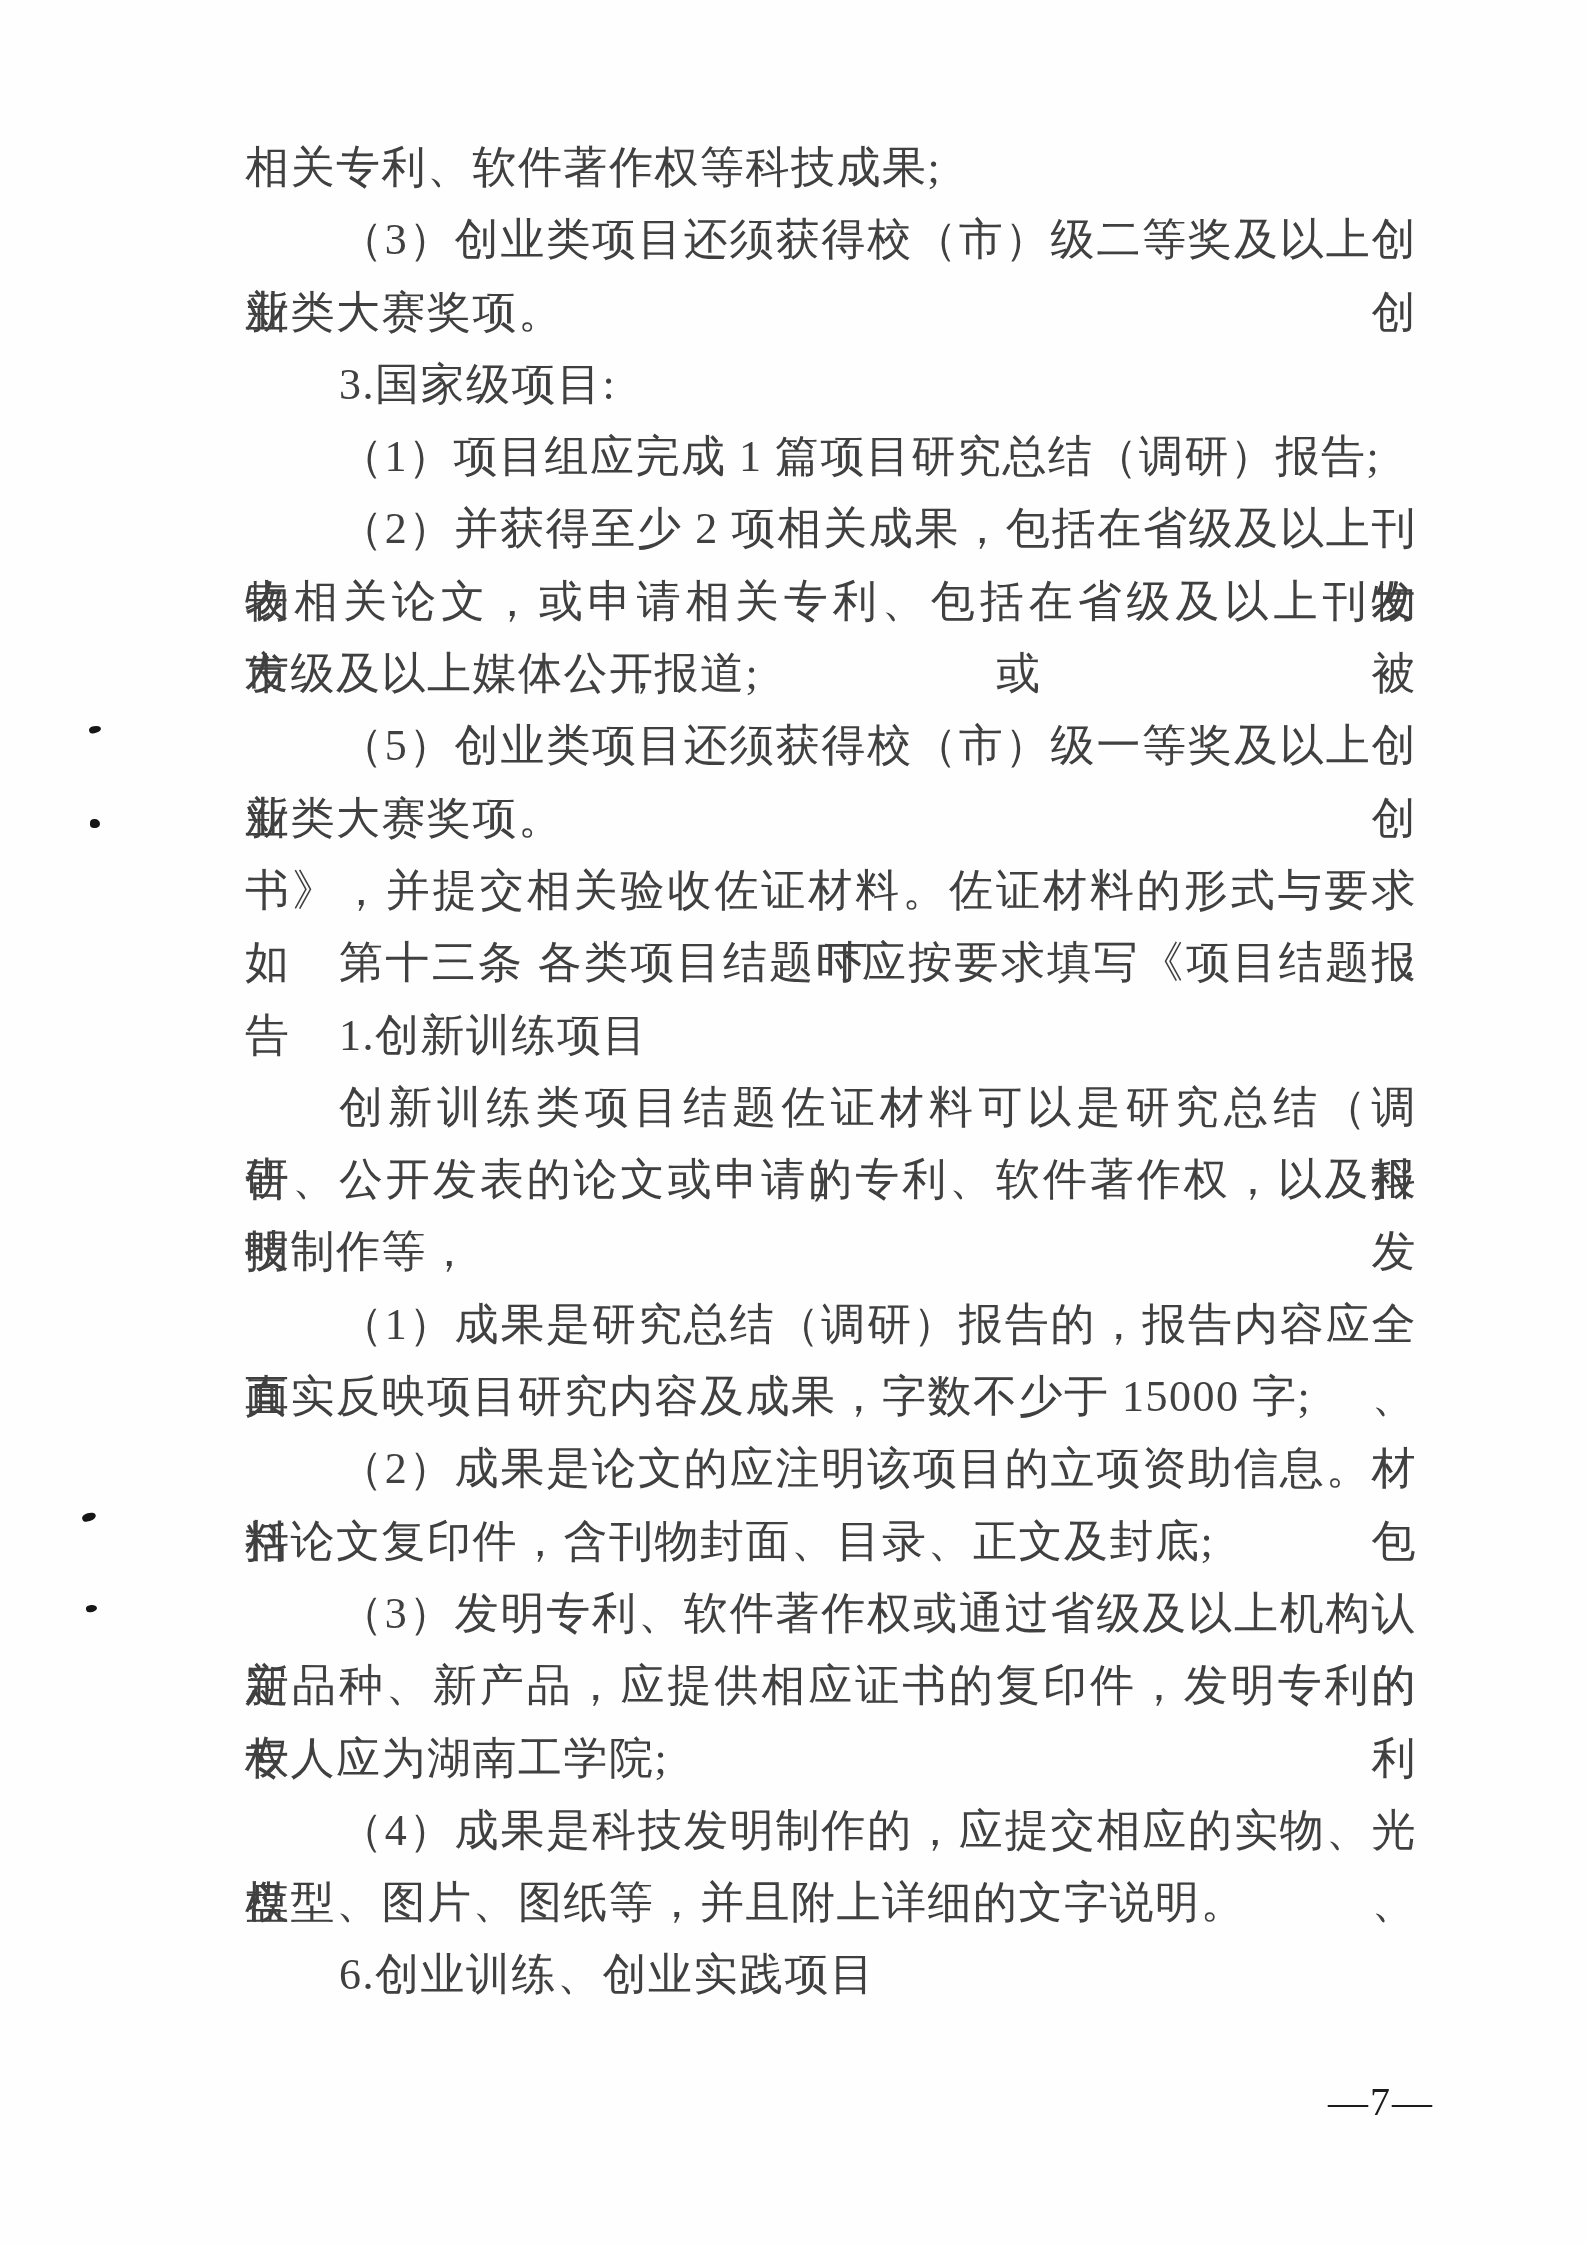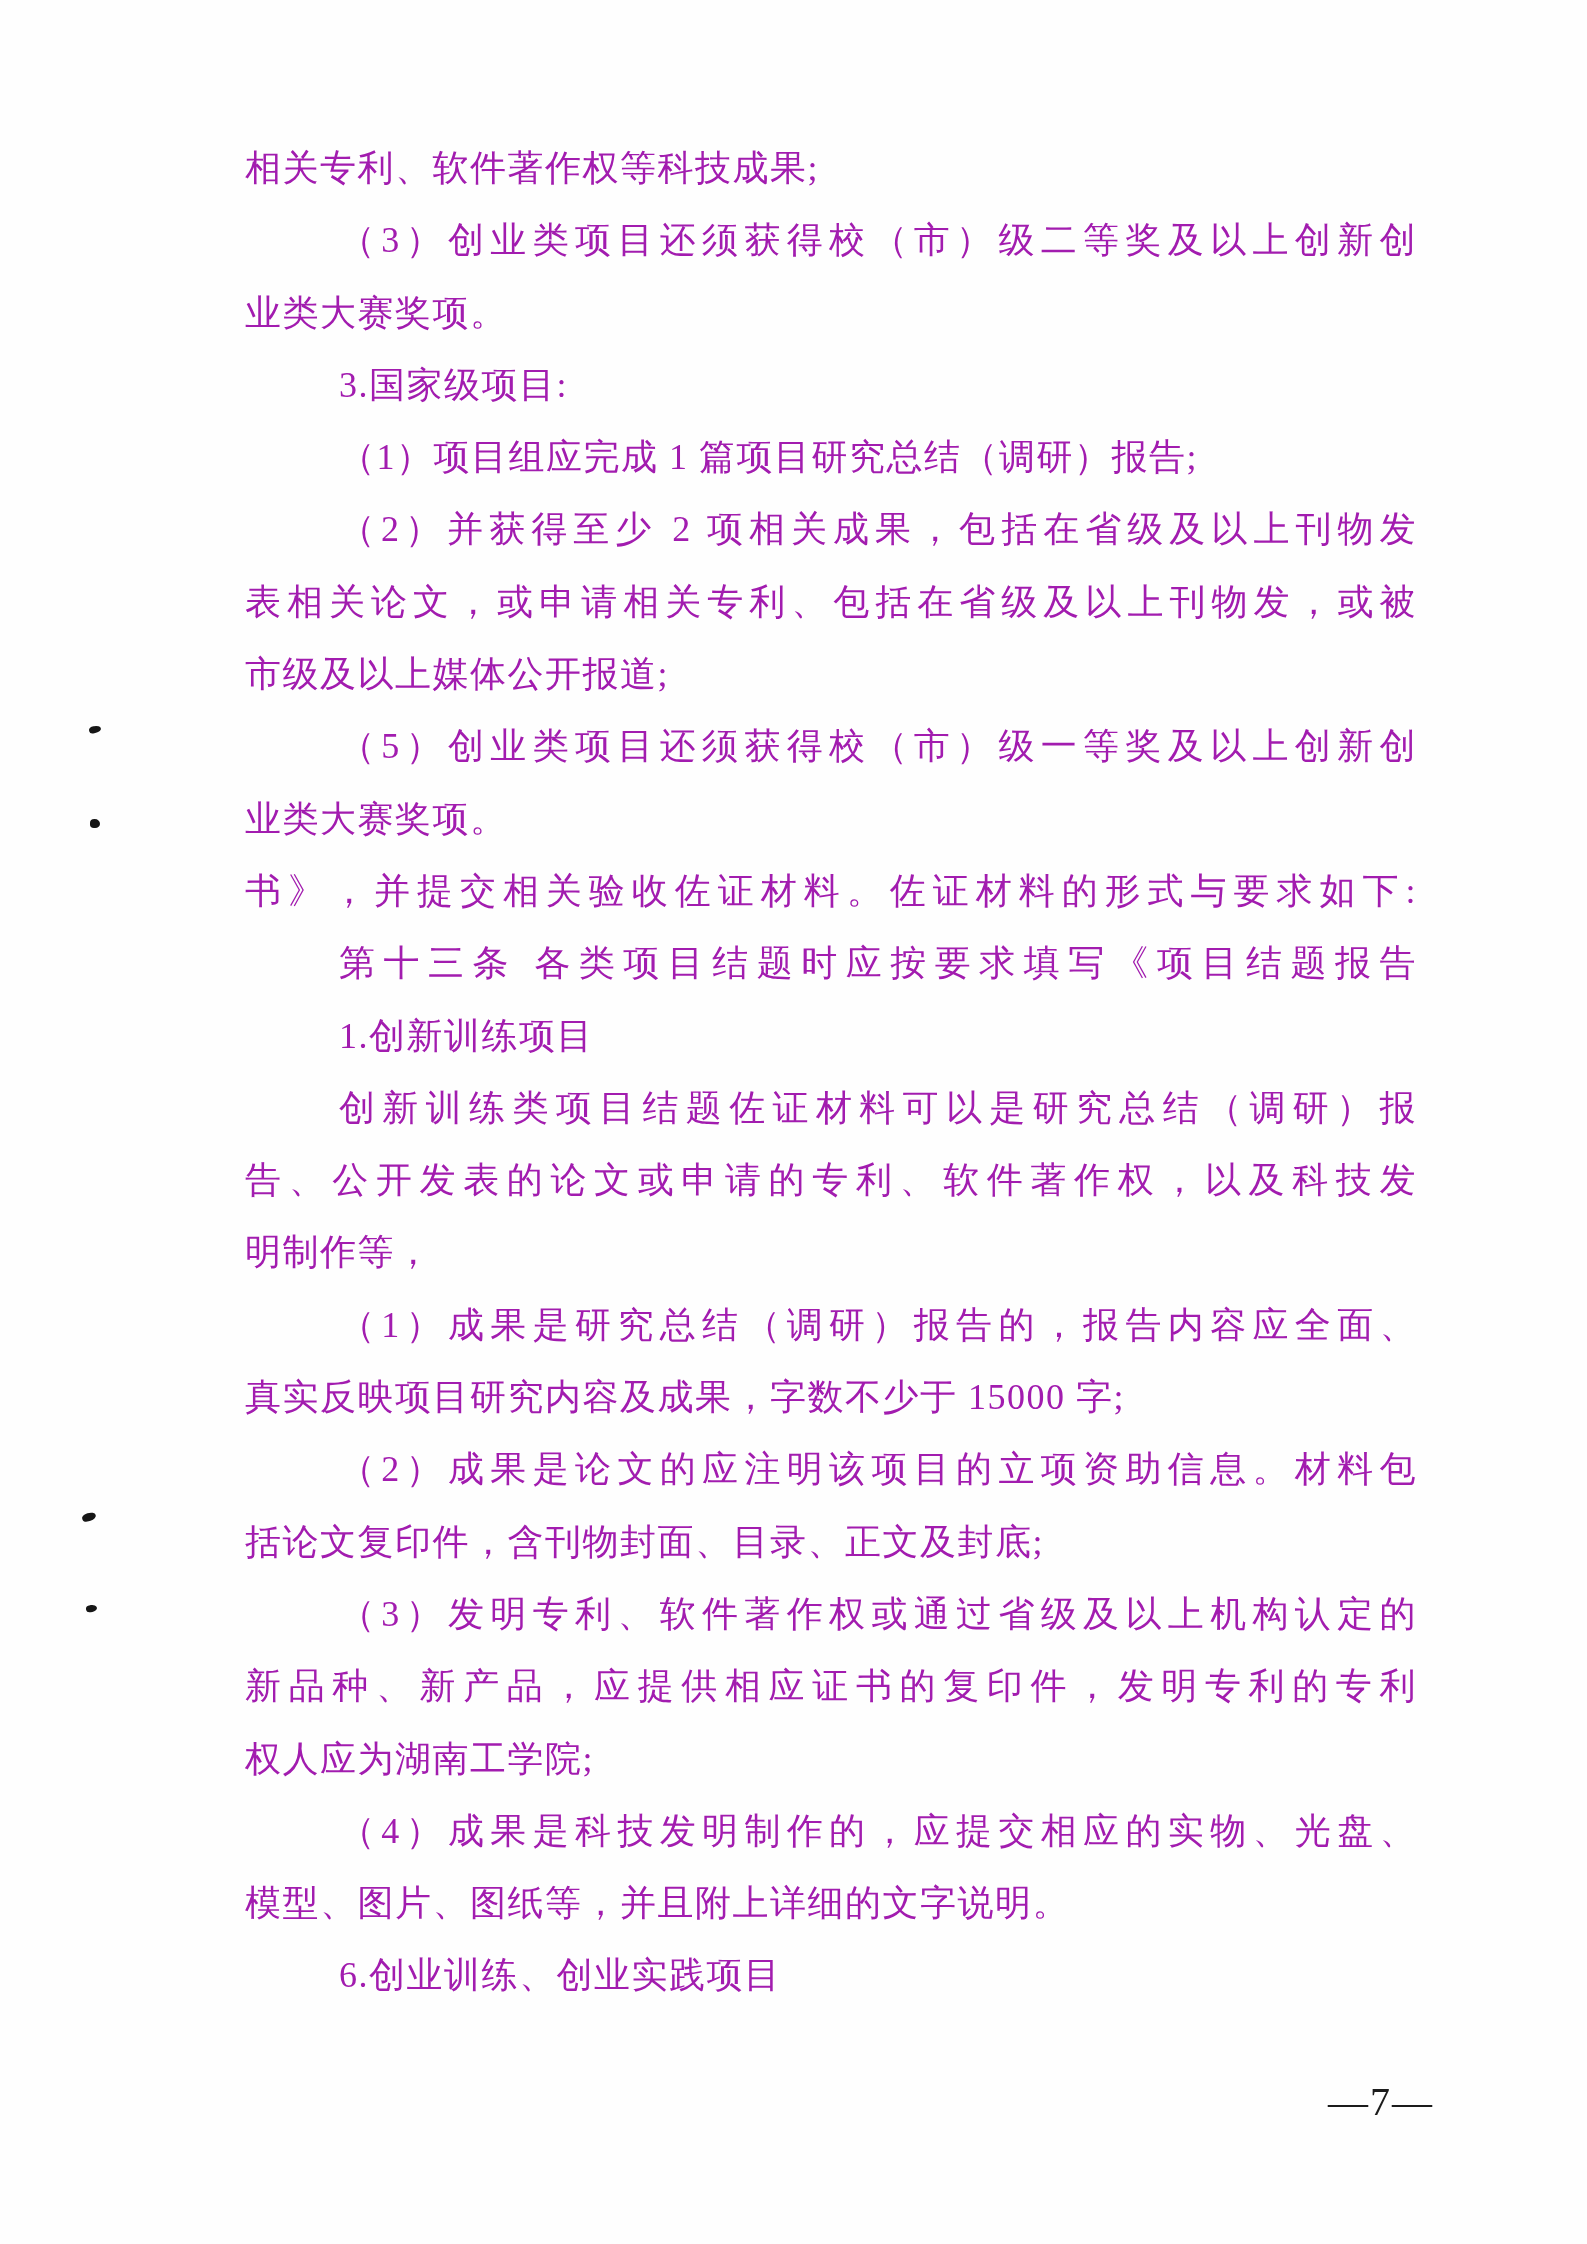--- a/index.html
+++ b/index.html
@@ -16,25 +16,25 @@
     overflow: hidden;
     font-family: "Liberation Serif", serif;
   }
   .doc-body {
     position: absolute;
     left: 245px;
     top: 132px;
     width: 1172px;
   }
   .line {
-    font-size: 36px;
+    font-size: 44px;
     line-height: 72.3px;
     height: 72.3px;
     letter-spacing: 1.5px;
-    color: #a21caf;
+    color: #404040;
     text-align: left;
     white-space: nowrap;
   }
   .line.indent {
     text-indent: 94px;
   }
   .line.justify {
     white-space: normal;
     text-align: justify;
     text-align-last: justify;

